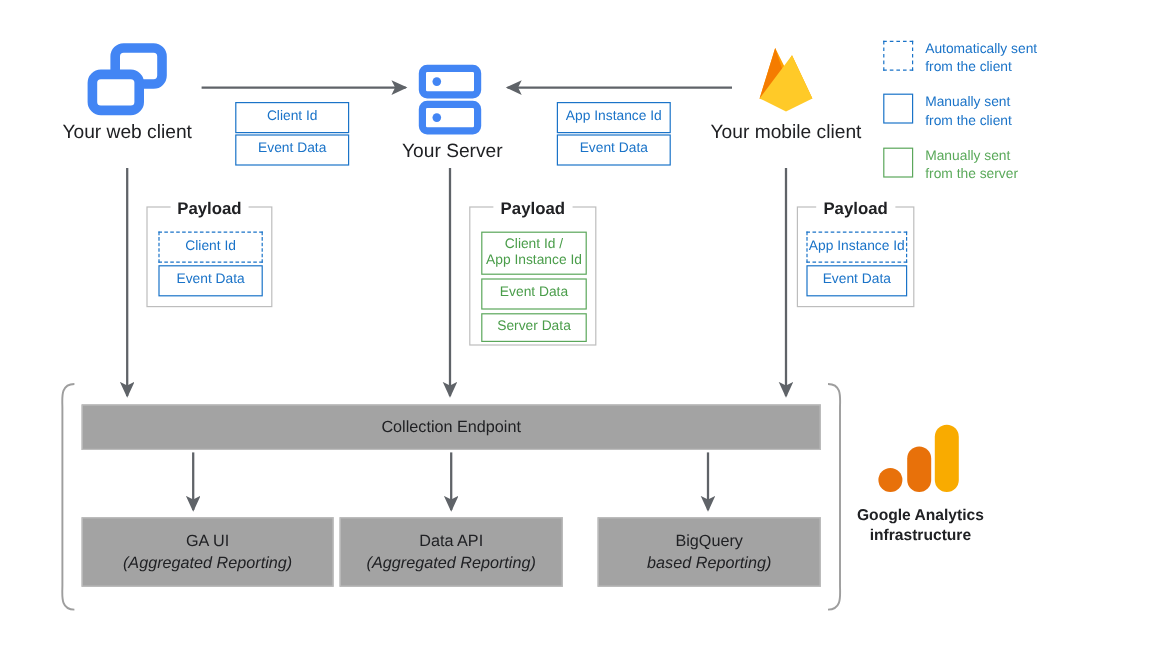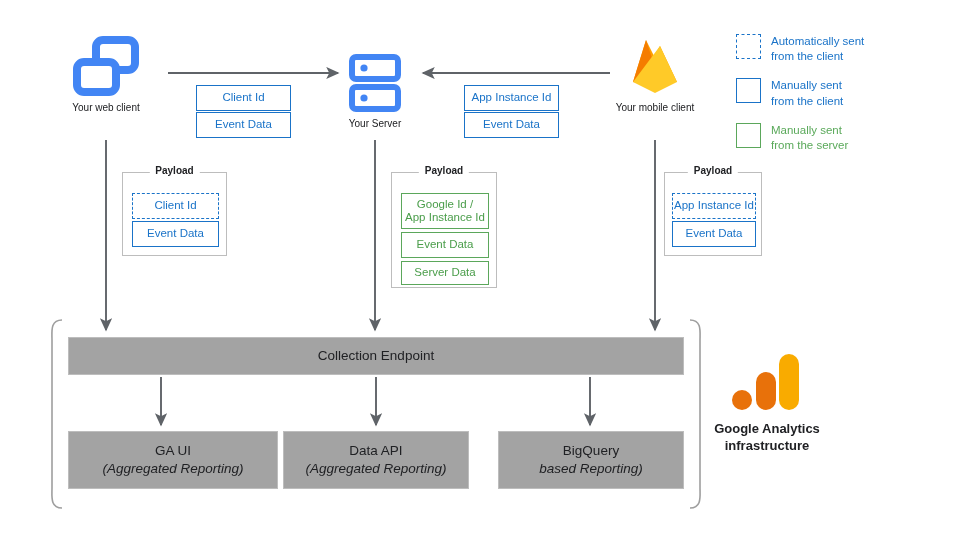--- a/index.html
+++ b/index.html
@@ -5,21 +5,21 @@
   html,body{margin:0;padding:0;background:#ffffff;}
   body{
     width:960px;height:540px;position:relative;overflow:hidden;
     font-family:"Liberation Sans","DejaVu Sans",sans-serif;
     color:#202124;
   }
   .abs{position:absolute;}
 
   
   .node-label{
-    font-size:10px;color:#202124;text-align:center;white-space:nowrap;
+    font-size:16px;color:#202124;text-align:center;white-space:nowrap;
   }
 
   
   .icon-web{width:62px;height:58px;}
   .icon-server{width:52px;height:58px;}
   .icon-fire{width:58px;height:62px;}
 
   
   .chip{
     box-sizing:border-box;
@@ -34,21 +34,21 @@
   .chip.green{border-color:#5ba75b;color:#4a9d4a;}
 
   
   .payload{
     box-sizing:border-box;
     border:1px solid #bdbdbd;
     background:#fff;
   }
   .payload-title{
     position:absolute;top:-8px;left:50%;transform:translateX(-50%);
-    background:#fff;padding:0 6px;font-size:10px;font-weight:bold;
+    background:#fff;padding:0 6px;font-size:14px;font-weight:bold;
     color:#202124;white-space:nowrap;
   }
 
   
   .gbox{
     box-sizing:border-box;border:1px solid #bdbdbd;background:#a3a3a3;
     display:flex;flex-direction:column;align-items:center;justify-content:center;
     text-align:center;font-size:13.5px;color:#202124;line-height:1.32;
   }
   .gbox .sub{font-style:italic;}
@@ -141,21 +141,21 @@
 
 <div class="abs payload" style="left:122px;top:172px;width:105px;height:84px;">
   <div class="payload-title">Payload</div>
   <div class="chip dashed" style="position:absolute;left:9px;top:20px;width:87px;height:26px;">Client Id</div>
   <div class="chip" style="position:absolute;left:9px;top:48px;width:87px;height:26px;">Event Data</div>
 </div>
 
 <div class="abs payload" style="left:391px;top:172px;width:106px;height:116px;">
   <div class="payload-title">Payload</div>
   <div class="chip green" style="position:absolute;left:9px;top:20px;width:88px;height:36px;flex-direction:column;">
-    <span>Google Id /</span>
+    <span>Client Id /</span>
     <span>App Instance Id</span>
   </div>
   <div class="chip green" style="position:absolute;left:9px;top:59px;width:88px;height:26px;">Event Data</div>
   <div class="chip green" style="position:absolute;left:9px;top:88px;width:88px;height:24px;">Server Data</div>
 </div>
 
 <div class="abs payload" style="left:664px;top:172px;width:98px;height:84px;">
   <div class="payload-title">Payload</div>
   <div class="chip dashed" style="position:absolute;left:7px;top:20px;width:84px;height:26px;">App Instance Id</div>
   <div class="chip" style="position:absolute;left:7px;top:48px;width:84px;height:26px;">Event Data</div>

